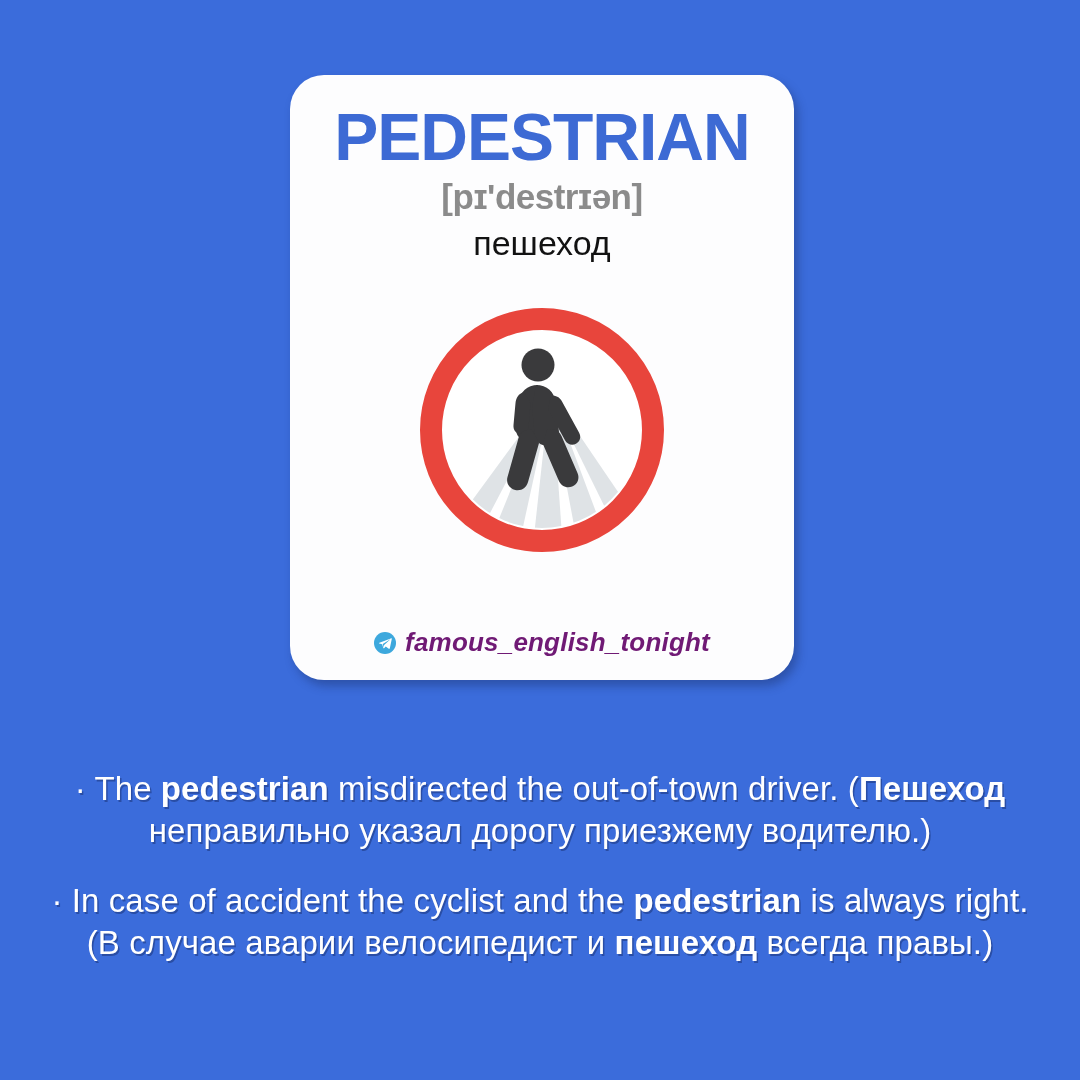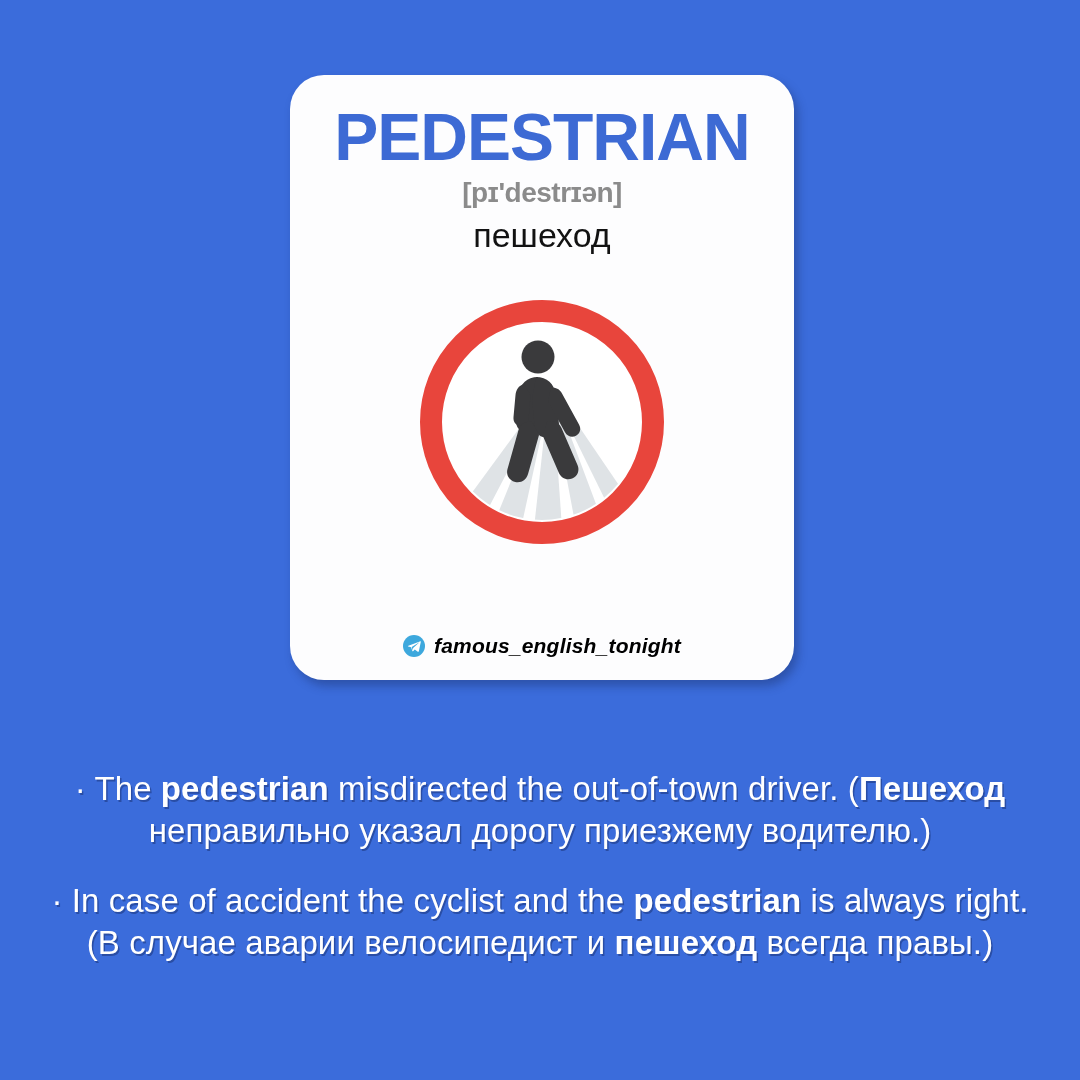--- a/index.html
+++ b/index.html
@@ -33,21 +33,21 @@
     font-size:66px;
     font-weight:bold;
     letter-spacing:-1px;
     color:#3D6AD4;
     line-height:1.05;
     font-family:"Liberation Sans", sans-serif;
   }
 
   .ipa {
     margin-top:6px;
-    font-size:28px;
+    font-size:35px;
     font-weight:bold;
     color:#8B8B8B;
     letter-spacing:-0.5px;
     line-height:1.1;
   }
 
   .translation {
     margin-top:8px;
     font-size:34px;
     font-weight:normal;
@@ -69,24 +69,24 @@
     position:absolute;
     left:0; right:0;
     bottom:22px;
     display:flex;
     justify-content:center;
     align-items:center;
     gap:9px;
   }
   .tg-icon { display:block; width:22px; height:22px; flex:none; }
   .handle-text {
-    font-size:21px;
+    font-size:26px;
     font-style:italic;
     font-weight:bold;
-    color:#000000;
+    color:#701a75;
     letter-spacing:0.2px;
   }
 
   
   .examples {
     position:absolute;
     left:0; right:0;
     top:768px;
     padding:0 47px;
     text-align:center;

